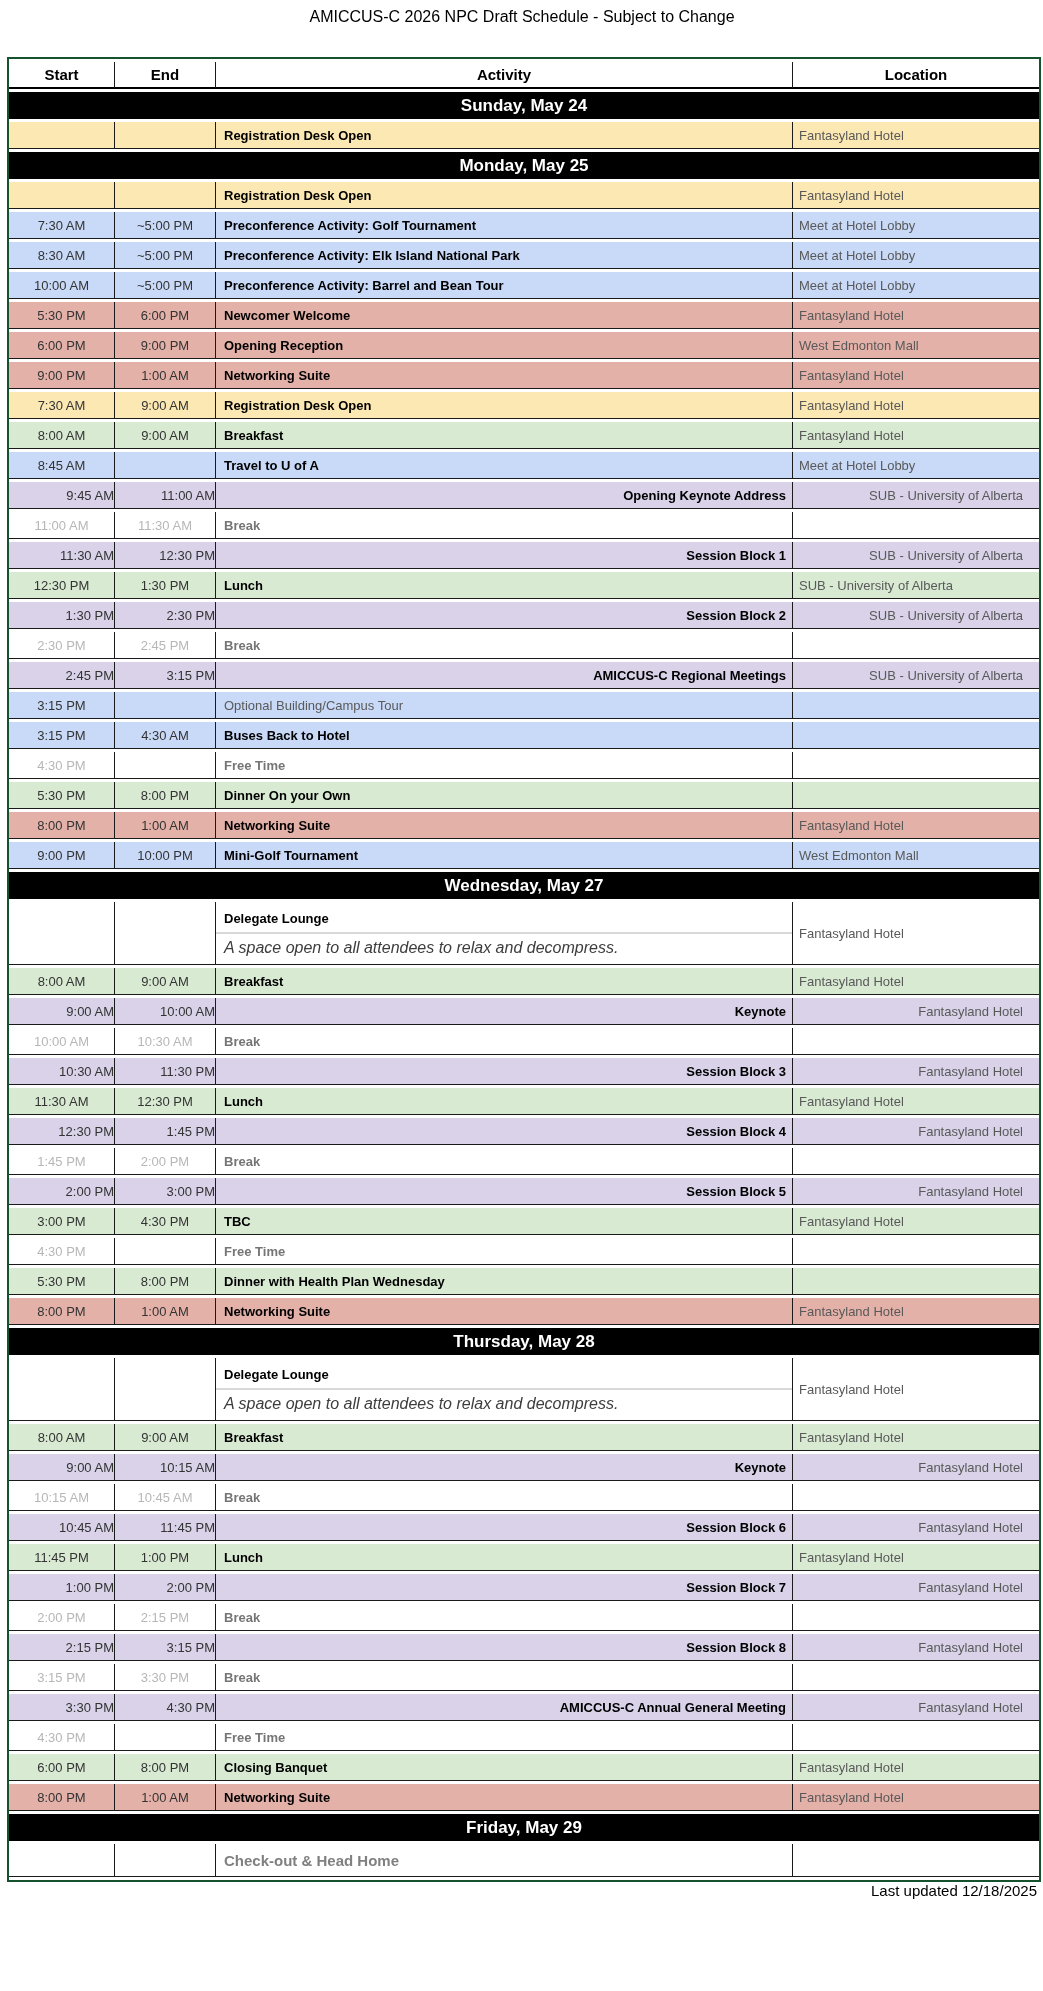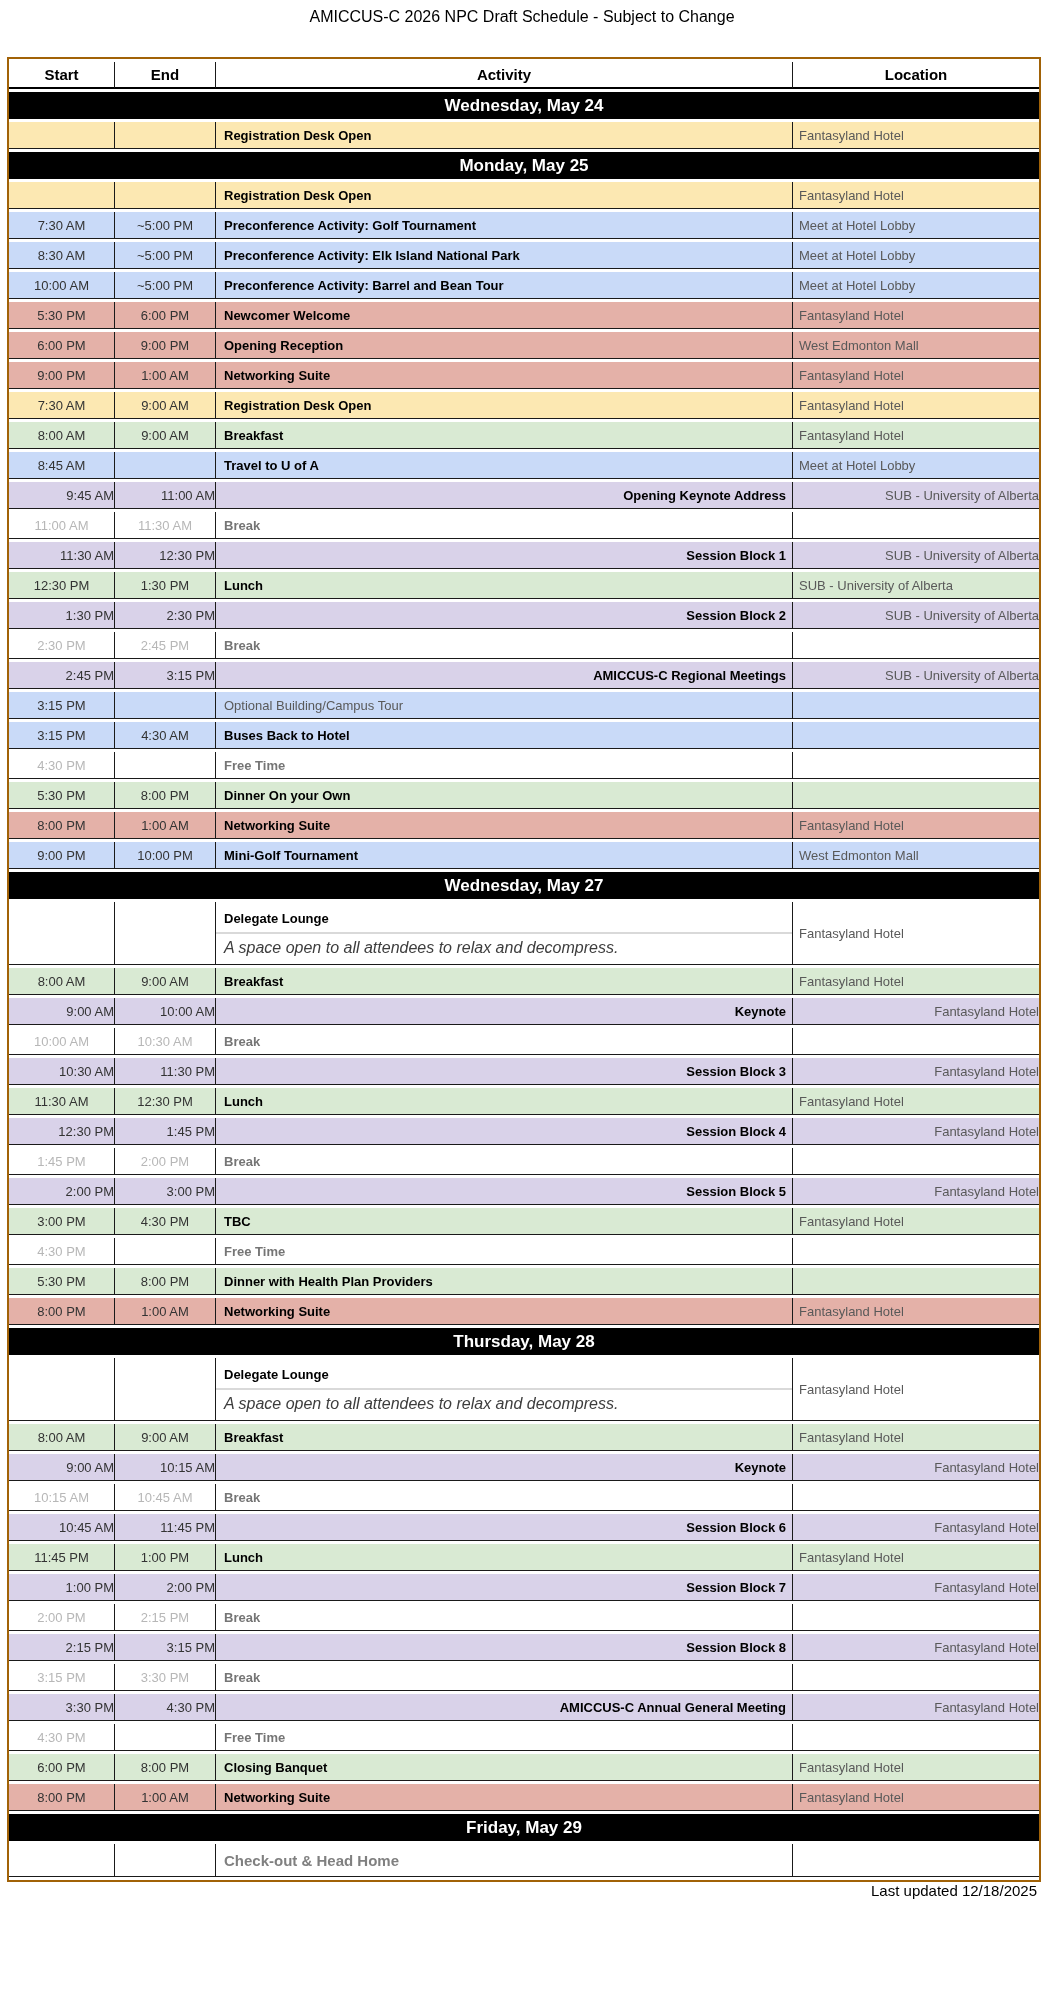--- a/index.html
+++ b/index.html
@@ -7,21 +7,21 @@
     width:1043px;height:1991px;box-sizing:border-box;
     padding-top:8px;background:#ffffff;
     font-family:"Liberation Sans", sans-serif;color:#000;
   }
   .doc-title{
     width:1030px;margin:0 0 0 7px;
     font-size:16px;font-weight:normal;text-align:center;
   }
   table.schedule{
     width:1030px;margin:31px 0 0 7px;
-    border:2px solid #a16207;
+    border:2px solid #14532d;
     border-collapse:separate;border-spacing:0 3px;
     table-layout:fixed;background:#fff;
   }
   col.c-start{width:105px;}
   col.c-end{width:101px;}
   col.c-activity{width:577px;}
   col.c-location{width:247px;}
   thead th{
     background:#fff;font-size:15px;font-weight:bold;color:#000;
     height:25px;border-bottom:2px solid #000;padding:0;
@@ -31,21 +31,21 @@
     border-bottom:1px solid #1a1a1a;height:26px;font-size:13px;
     padding:0;overflow:hidden;white-space:nowrap;vertical-align:middle;
   }
   tr.day-row td{
     background:var(--c-day-bg,#000);color:var(--c-day-text,#fff);
     font-weight:bold;font-size:17px;text-align:center;height:27px;
     border-bottom:none;border-left:none;
   }
   .cell-start,.cell-end{text-align:center;color:#333333;}
   .cell-activity{font-weight:bold;color:#000;padding:0 6px 0 8px;}
-  .cell-location{color:#595959;padding:0 0 0 6px;}
+  .cell-location{color:#595959;padding:0 16px 0 6px;}
   tr.v-yellow td{background:var(--c-yellow,#FCE8B2);}
   tr.v-blue td{background:var(--c-blue,#C9DAF8);}
   tr.v-red td{background:var(--c-red,#E4B1A8);}
   tr.v-green td{background:var(--c-green,#D9EAD3);}
   tr.v-purple td{background:var(--c-purple,#D9D2E9);text-align:right;}
   tr.v-break td{background:#ffffff;}
   tr.v-break .cell-start, tr.v-break .cell-end{color:#b7b7b7;}
   tr.v-break .cell-activity{color:#757575;}
   tr.muted .cell-activity{font-weight:normal;color:#595959;}
   tr.v-checkout td{background:#ffffff;height:32px;}
@@ -77,21 +77,21 @@
     <thead>
       <tr>
         <th>Start</th>
         <th>End</th>
         <th>Activity</th>
         <th>Location</th>
       </tr>
     </thead>
     <tbody id="schedule-body">
         <tr class="day-row">
-          <td colspan="4">Wednesday, May 24</td>
+          <td colspan="4">Sunday, May 24</td>
         </tr>
         <tr class="v-yellow">
           <td class="cell-start"></td>
           <td class="cell-end"></td>
           <td class="cell-activity">Registration Desk Open</td>
           <td class="cell-location">Fantasyland Hotel</td>
         </tr>
         <tr class="day-row">
           <td colspan="4">Monday, May 25</td>
         </tr>
@@ -302,21 +302,21 @@
         </tr>
         <tr class="v-break">
           <td class="cell-start">4:30 PM</td>
           <td class="cell-end"></td>
           <td class="cell-activity">Free Time</td>
           <td class="cell-location"></td>
         </tr>
         <tr class="v-green">
           <td class="cell-start">5:30 PM</td>
           <td class="cell-end">8:00 PM</td>
-          <td class="cell-activity">Dinner with Health Plan Providers</td>
+          <td class="cell-activity">Dinner with Health Plan Wednesday</td>
           <td class="cell-location"></td>
         </tr>
         <tr class="v-red">
           <td class="cell-start">8:00 PM</td>
           <td class="cell-end">1:00 AM</td>
           <td class="cell-activity">Networking Suite</td>
           <td class="cell-location">Fantasyland Hotel</td>
         </tr>
         <tr class="day-row">
           <td colspan="4">Thursday, May 28</td>

